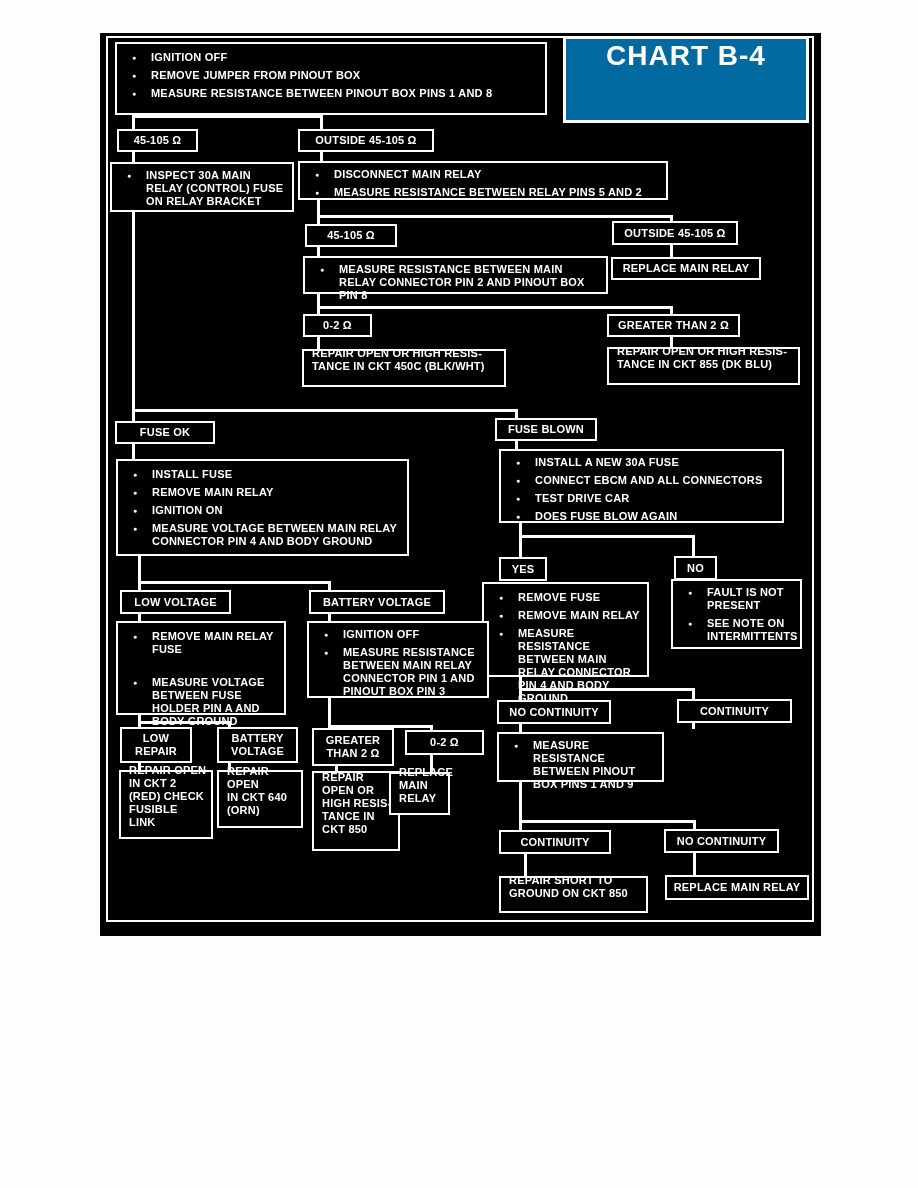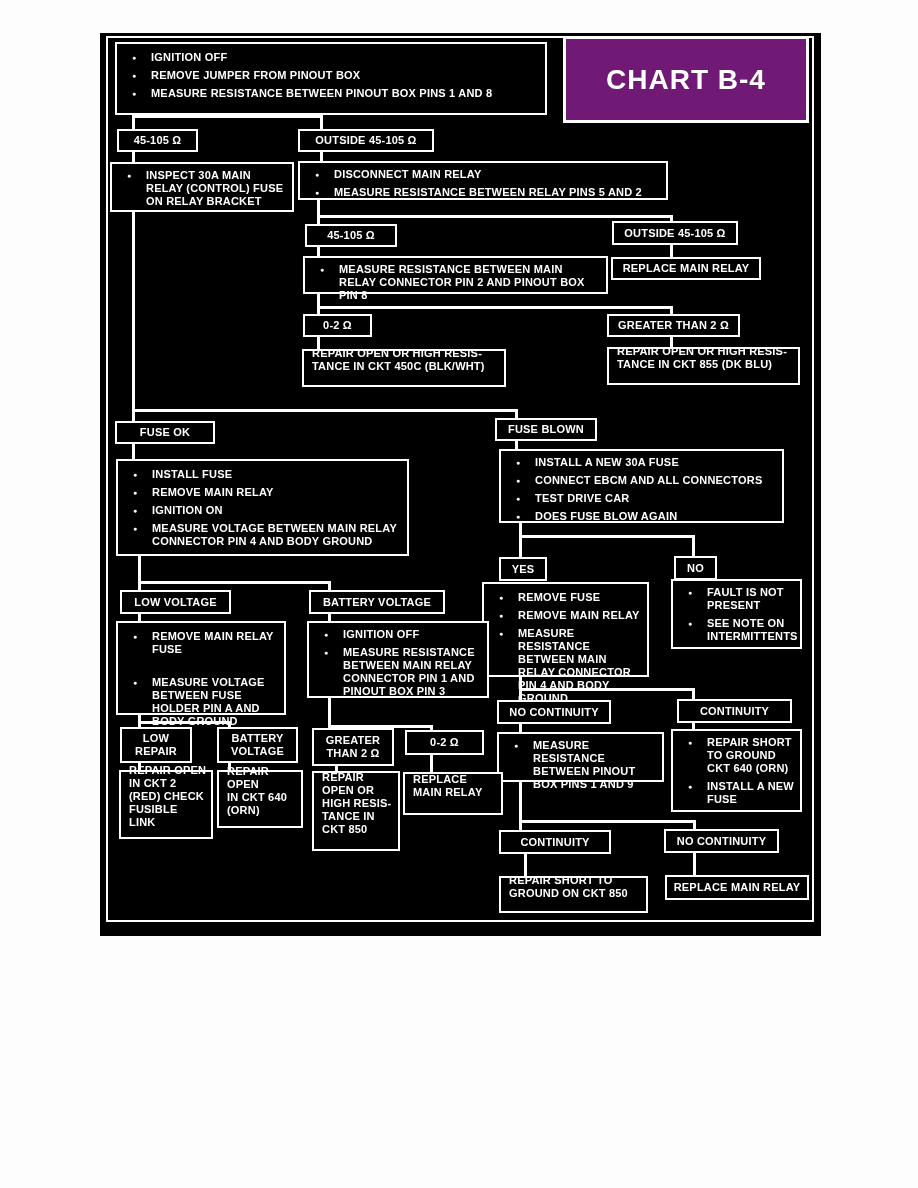--- a/index.html
+++ b/index.html
@@ -33,22 +33,22 @@
   .bullets{padding:7px 6px 4px 8px;}
   .bullets.tight{padding-top:5px;}
   .bi{display:flex;margin-bottom:5px;}
   .bi::before{
     content:"\25CF";font-size:7px;line-height:13px;
     flex:0 0 26px;padding-left:7px;box-sizing:border-box;
   }
   .bi>span{flex:1 1 auto;}
   .gap{margin-bottom:20px;}
   .titlebox{
-    position:absolute;background:#701a75;border:3px solid #fff;color:#fff;
-    display:flex;flex-direction:row;align-items:center;justify-content:center;
+    position:absolute;background:#0369a1;border:3px solid #fff;color:#fff;
+    display:flex;flex-direction:column;align-items:center;
     box-sizing:border-box;
   }
   .t1{font-size:28px;font-weight:700;letter-spacing:1px;line-height:34px;}
   .t2{font-size:19px;font-weight:700;letter-spacing:.5px;line-height:26px;}
   .vl,.hl{position:absolute;background:#fff;}
   .vl{width:3px;}
   .hl{height:3px;}
 </style>
 </head>
 <body>
@@ -254,30 +254,20 @@
   <div class="node label" style="left:397px;top:667px;width:114px;height:24px">NO CONTINUITY</div>
   <div class="node label" style="left:577px;top:666px;width:115px;height:24px">CONTINUITY</div>
 
   <div class="node" style="left:397px;top:699px;width:167px;height:50px">
     <div class="bullets tight">
       <div class="bi">
           <span>MEASURE RESISTANCE BETWEEN PINOUT BOX PINS 1 AND 9</span>
         </div>
     </div>
   </div>
-  <div class="node" style="left:571px;top:696px;width:131px;height:83px">
-    <div class="bullets tight">
-      <div class="bi">
-          <span>REPAIR SHORT TO GROUND CKT 640 (ORN)</span>
-        </div>
-      <div class="bi">
-          <span>INSTALL A NEW FUSE</span>
-        </div>
-    </div>
-  </div>
 
   <div class="node label" style="left:20px;top:694px;width:72px;height:36px">LOW
 REPAIR</div>
   <div class="node label" style="left:117px;top:694px;width:81px;height:36px">BATTERY
 VOLTAGE</div>
   <div class="node label" style="left:212px;top:695px;width:82px;height:38px">GREATER
 THAN 2 Ω</div>
   <div class="node label" style="left:305px;top:697px;width:79px;height:25px">0-2 Ω</div>
 
   <div class="node rleft" style="left:19px;top:737px;width:94px;height:69px">REPAIR OPEN
@@ -285,21 +275,21 @@
 (RED) CHECK
 FUSIBLE LINK</div>
   <div class="node rleft" style="left:117px;top:737px;width:86px;height:58px">REPAIR OPEN
 IN CKT 640
 (ORN)</div>
   <div class="node rleft" style="left:212px;top:738px;width:88px;height:80px">REPAIR
 OPEN OR
 HIGH RESIS-
 TANCE IN
 CKT 850</div>
-  <div class="node rleft" style="left:303px;top:739px;width:100px;height:43px">REPLACE
+  <div class="node rleft" style="left:289px;top:739px;width:61px;height:43px">REPLACE
 MAIN RELAY</div>
 
   <div class="node label" style="left:399px;top:797px;width:112px;height:24px">CONTINUITY</div>
   <div class="node label" style="left:564px;top:796px;width:115px;height:24px">NO CONTINUITY</div>
 
   <div class="node rleft" style="left:399px;top:843px;width:149px;height:37px">REPAIR SHORT TO
 GROUND ON CKT 850</div>
   <div class="node label" style="left:565px;top:842px;width:144px;height:25px">REPLACE MAIN RELAY</div>
 </div>
 

